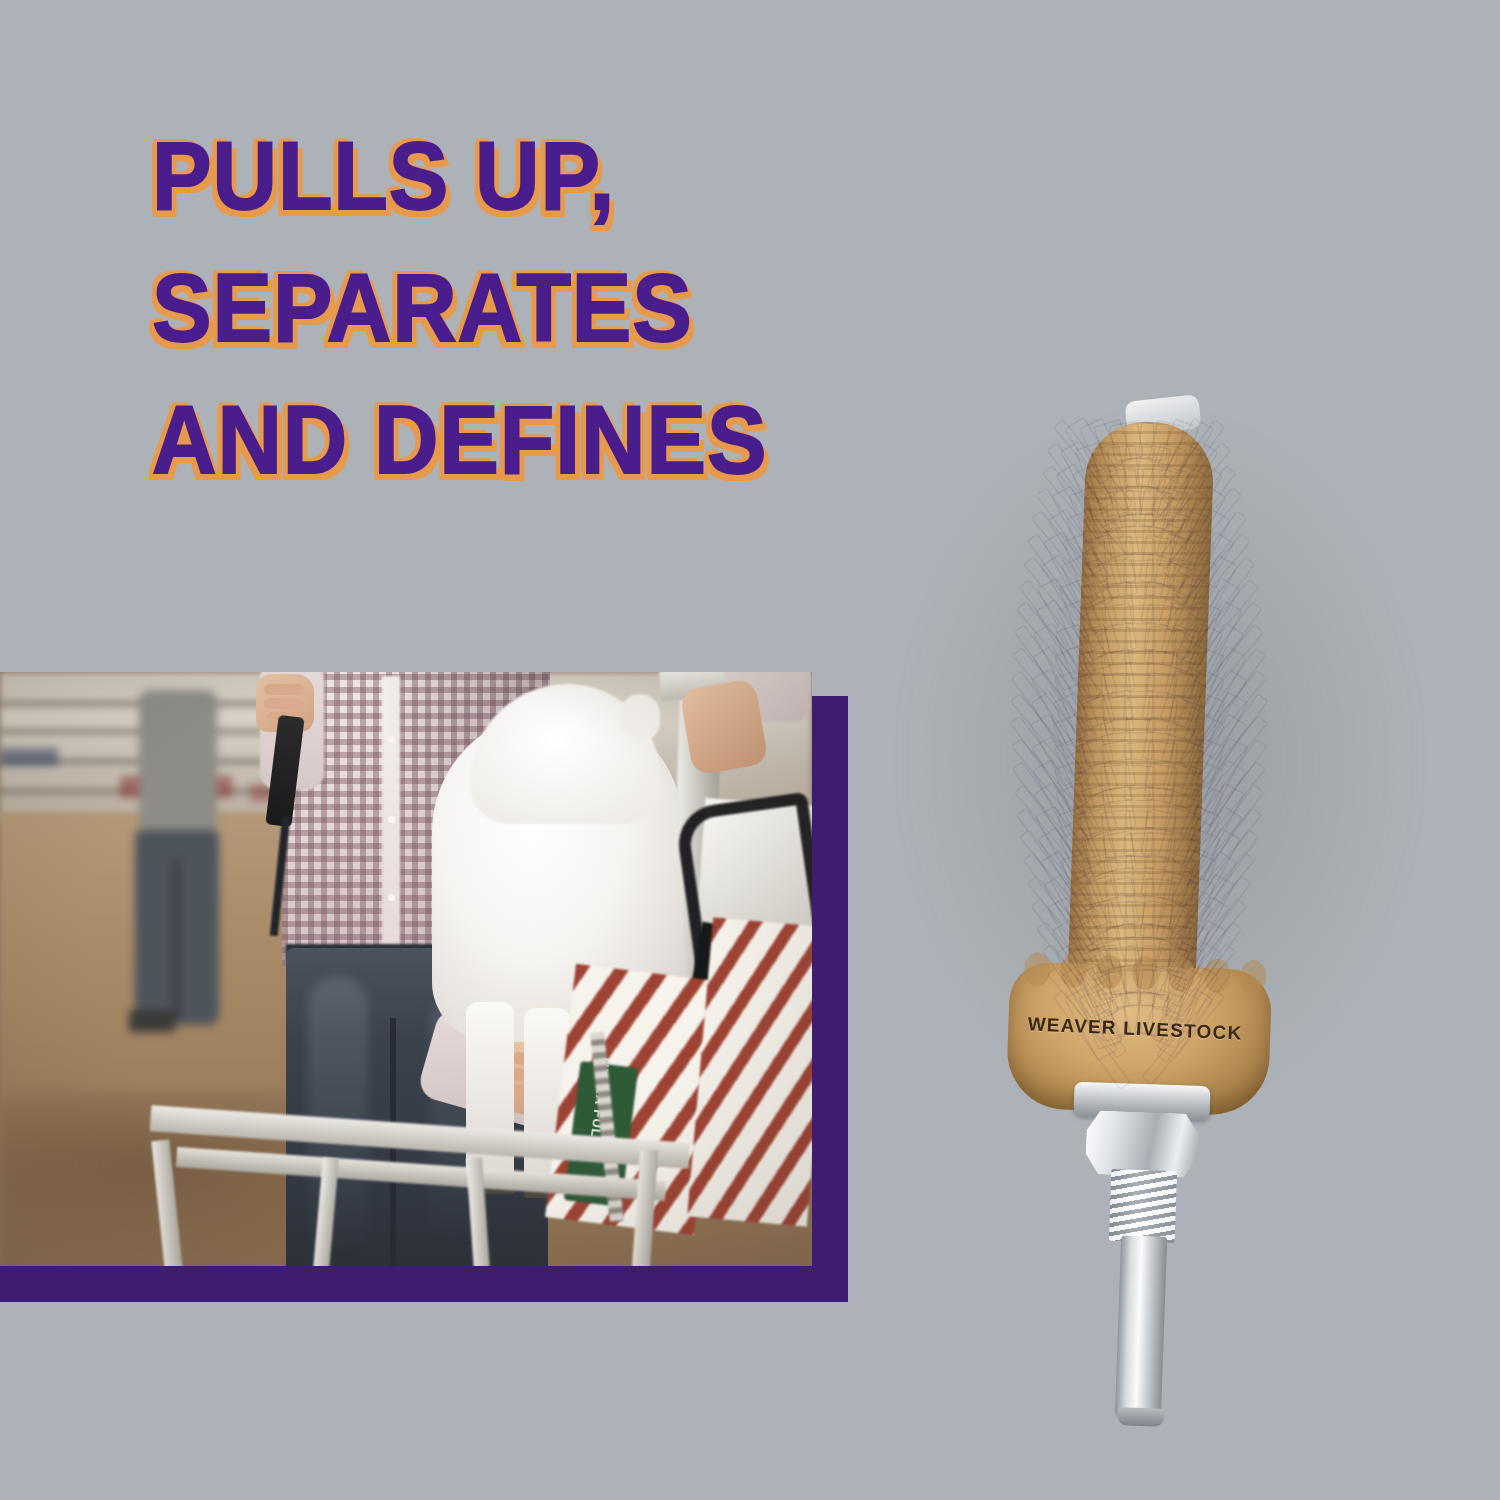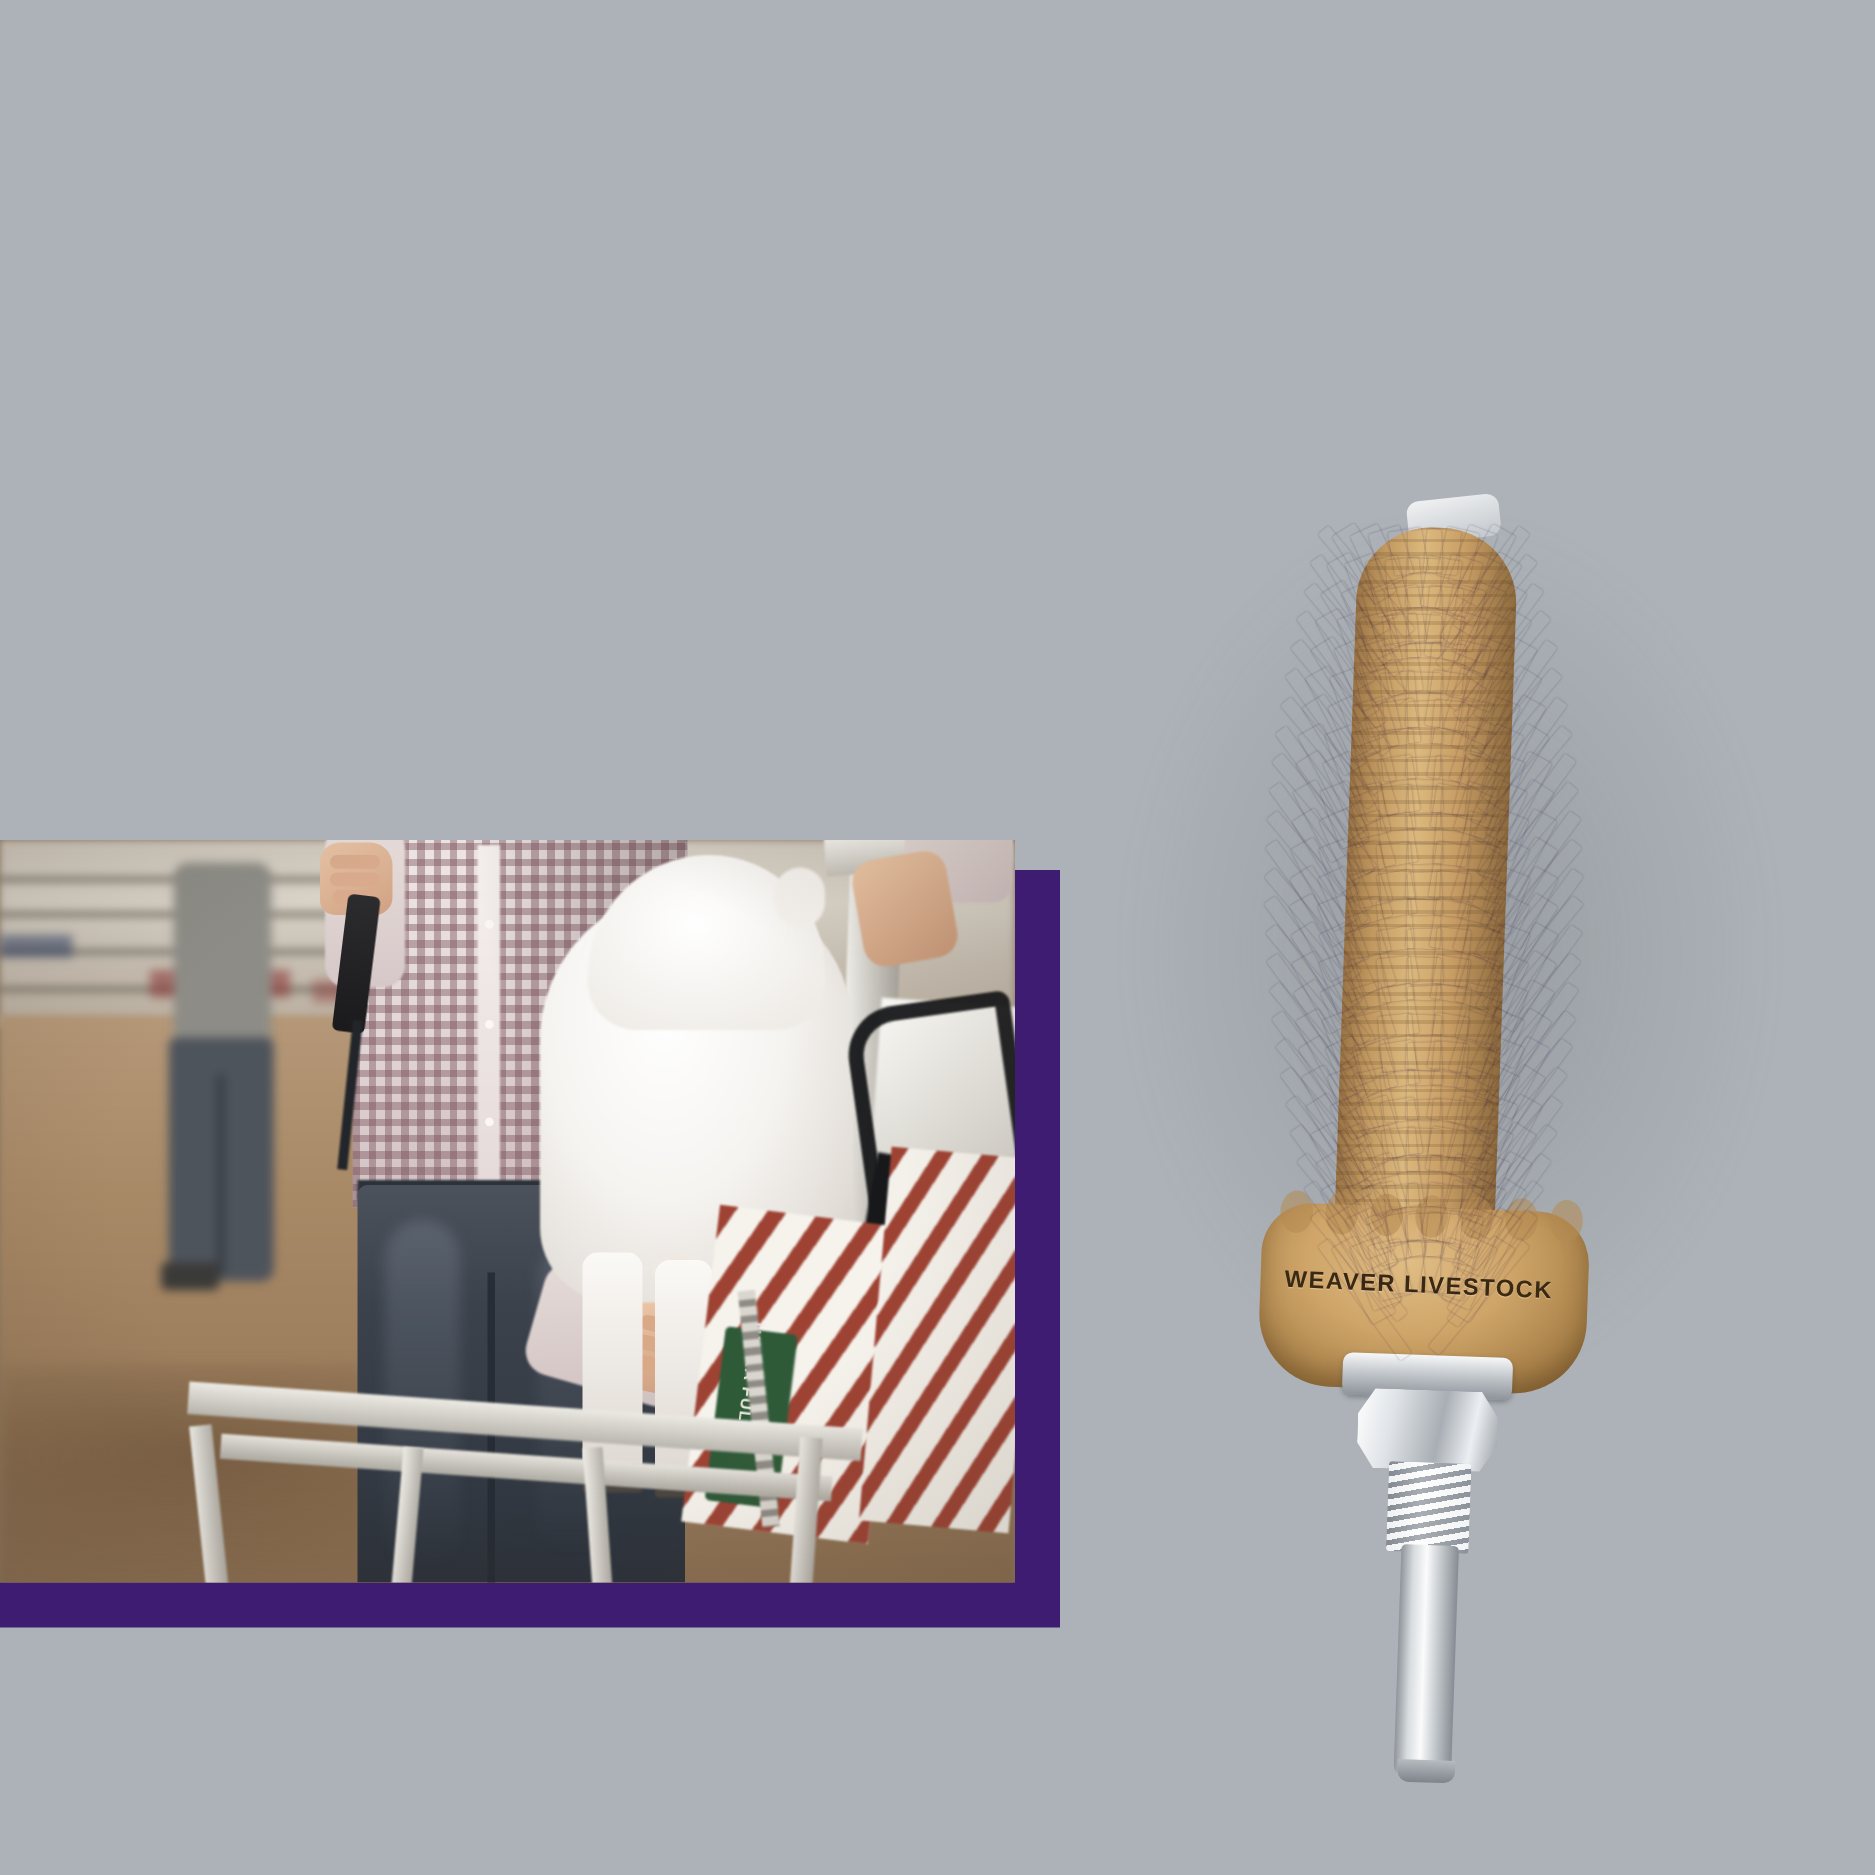--- a/index.html
+++ b/index.html
@@ -242,20 +242,25 @@
     position:absolute;left:266px;top:28px;width:74px;height:34px;
     background:linear-gradient(170deg,#f4f5f6,#c3c8cd);
     border-radius:10px;transform:rotate(-6deg);opacity:.95;
   }
 </style>
 </head>
 <body>
 
 <div id="stage">
 
+  <div class="headline">
+    <div class="hl-line">PULLS UP,</div>
+    <div class="hl-line">SEPARATES</div>
+    <div class="hl-line">AND DEFINES</div>
+  </div>
 
   <div class="photo-block">
     <div class="photo-frame"></div>
     <div class="photo">
 
       <div class="ph arena-wall">
         <div class="rail r1"></div>
         <div class="rail r2"></div>
         <div class="rail r3"></div>
         <div class="rail r4"></div>

